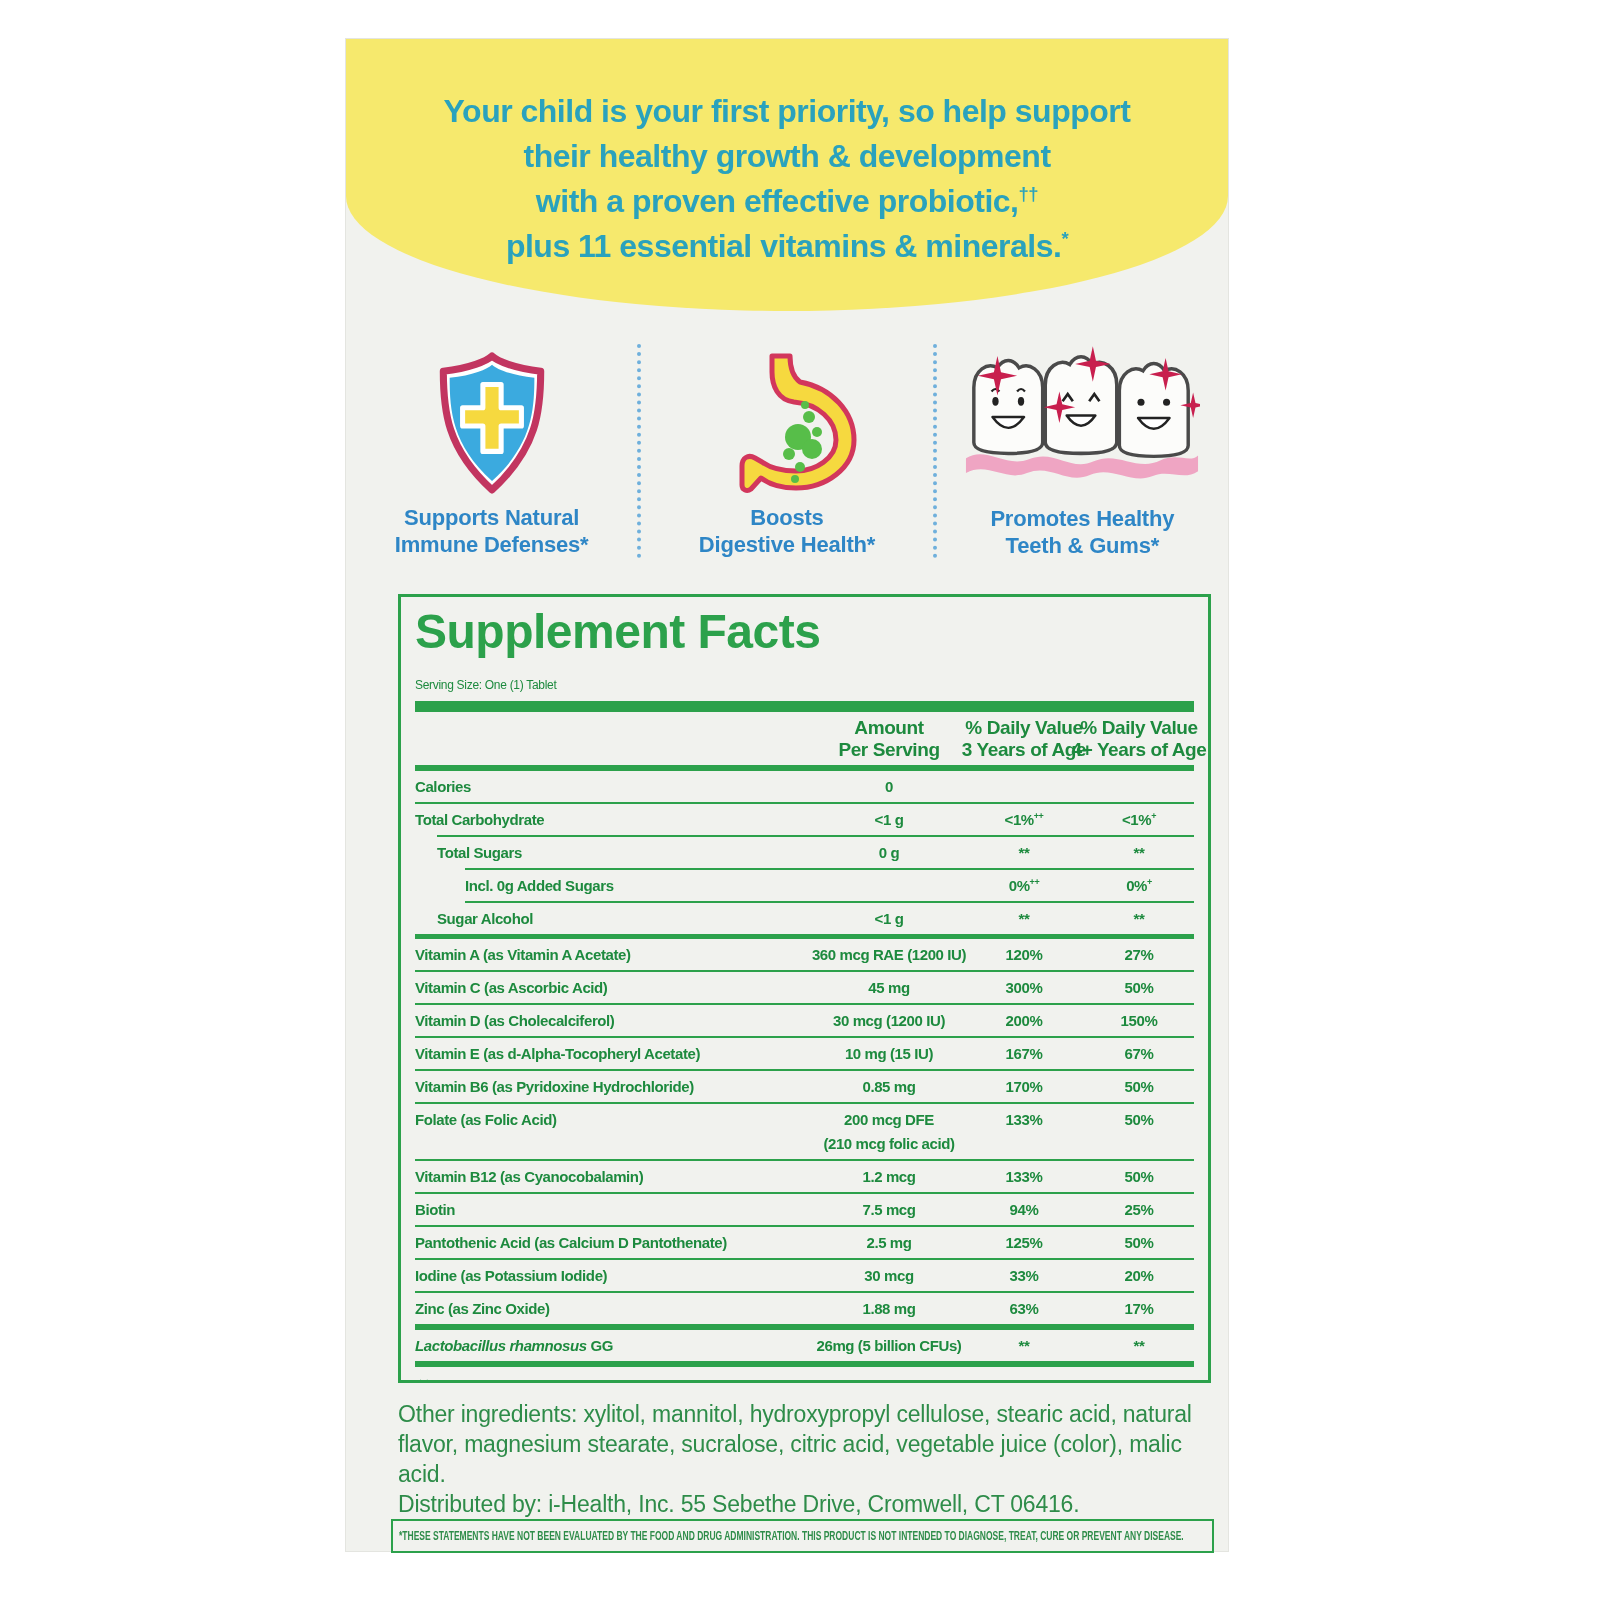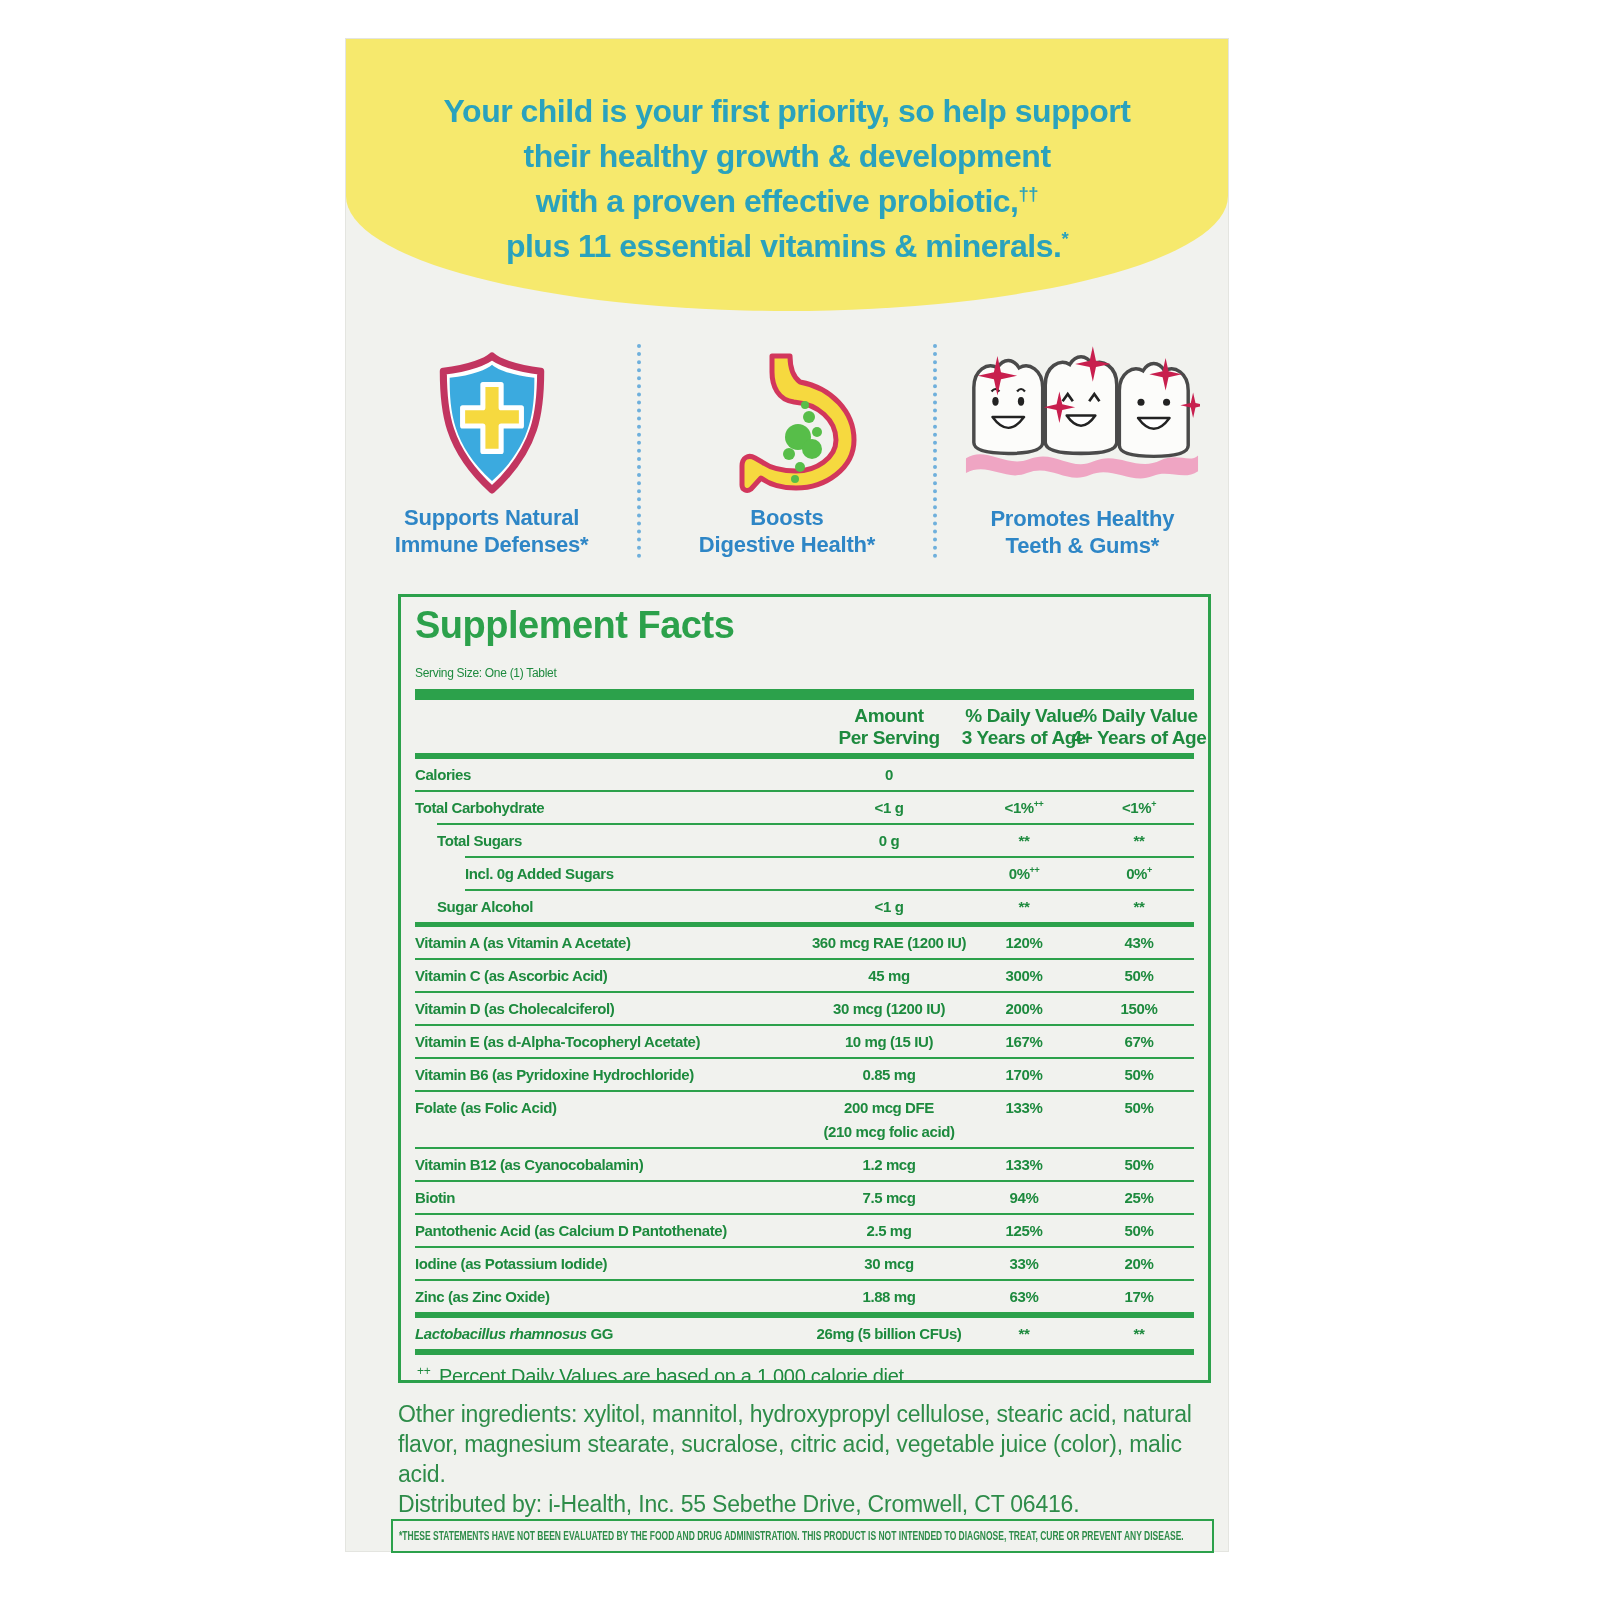--- a/index.html
+++ b/index.html
@@ -19,21 +19,21 @@
   
   .features{position:absolute;left:0;top:305px;width:100%;height:214px;display:flex;}
   .feat{flex:1;display:flex;flex-direction:column;align-items:center;justify-content:space-between;}
   .feat + .feat{border-left:4px dotted var(--blue-dot);}
   .feat .iconwrap{height:156px;display:flex;align-items:flex-end;justify-content:center;}
   .feat .cap{margin-top:9px;text-align:center;color:var(--blue-cap);font-weight:bold;
              font-size:22px;line-height:27px;letter-spacing:-0.2px;}
   
   .sf-box{position:absolute;left:52px;top:555px;width:813px;height:789px;border:3px solid var(--green);
           padding:7px 14px 0 14px;overflow:hidden;color:var(--green-text);}
-  .sf-title{font-size:38px;font-weight:bold;color:var(--green);letter-spacing:-0.5px;}
+  .sf-title{font-size:48px;font-weight:bold;color:var(--green);letter-spacing:-0.5px;}
   .sf-serving{font-size:12px;margin-top:19px;letter-spacing:-0.3px;}
   .bar{background:var(--green);}
   .bar.big{height:11px;margin-top:9px;}
   .bar.mid{height:6px;margin-top:4px;}
   .sf-header{display:flex;margin-top:5px;font-weight:bold;font-size:19px;line-height:22px;
              letter-spacing:-0.4px;align-items:flex-end;}
   .sf-header .hl2{text-align:center;white-space:nowrap;}
   .c-name{flex:1;white-space:nowrap;}
   .cell{display:flex;justify-content:center;}
   .c-amt{width:150px;}
@@ -258,21 +258,21 @@
           <div class="c-name" style="padding-left: 0px;">Vitamin A (as Vitamin A Acetate)</div>
           <div class="cell c-amt">
             <div class="cin">
               <div>360 mcg RAE (1200 IU)</div>
             </div>
           </div>
           <div class="cell c-dv3">
             <span class="cin">120%</span>
           </div>
           <div class="cell c-dv4">
-            <span class="cin">43%</span>
+            <span class="cin">27%</span>
           </div>
         </div>
         <div class="sep thin" style="margin-left: 0px; width: auto;"></div>
         <div class="srow">
           <div class="c-name" style="padding-left: 0px;">Vitamin C (as Ascorbic Acid)</div>
           <div class="cell c-amt">
             <div class="cin">
               <div>45 mg</div>
             </div>
           </div>

